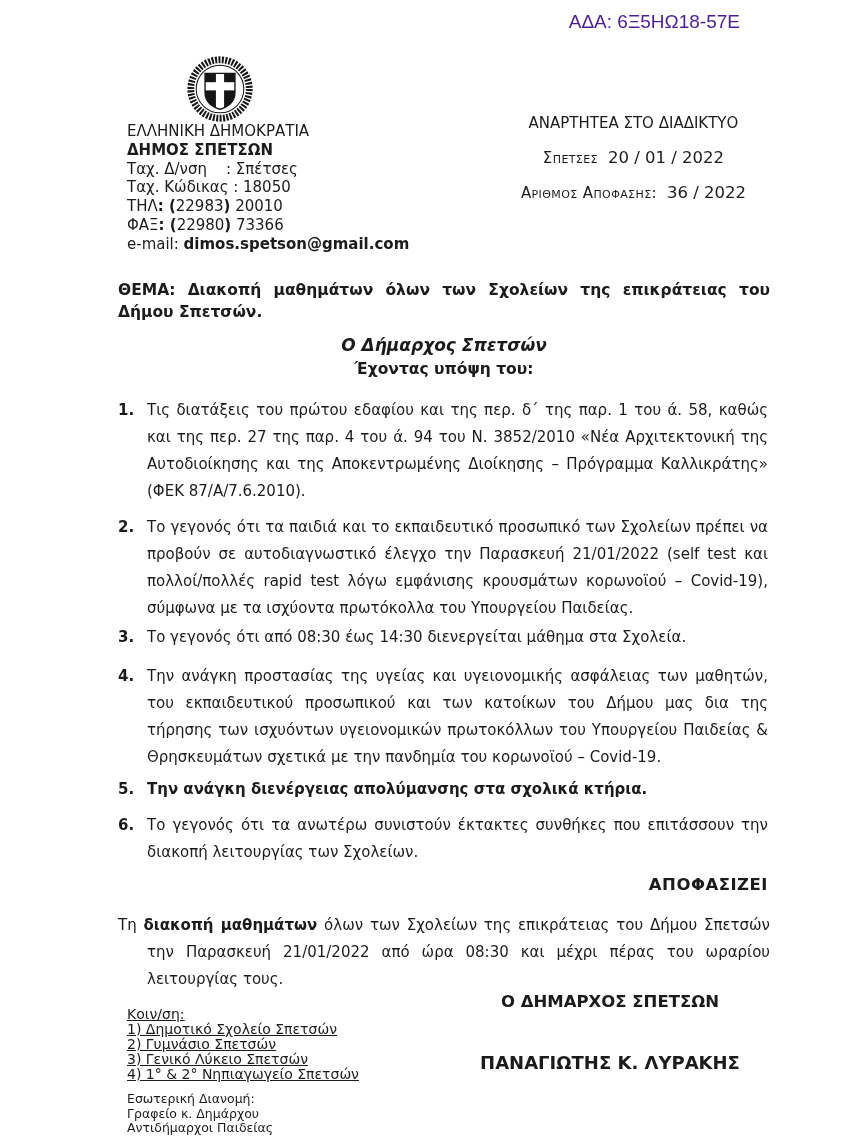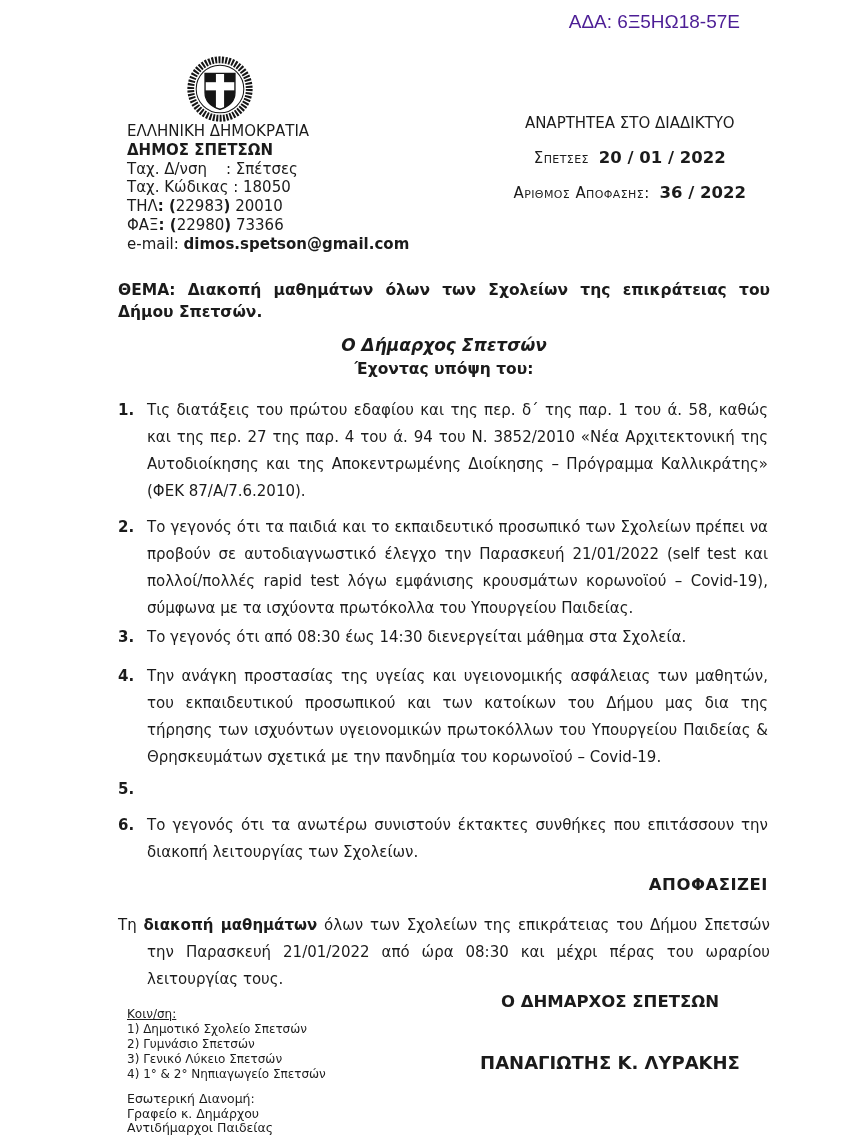--- a/index.html
+++ b/index.html
@@ -6,21 +6,21 @@
   .page{position:relative;width:868px;height:1138px;background:#fff;overflow:hidden;
         font-family:"DejaVu Sans",sans-serif;color:#1b1b1b;}
   .b{font-weight:bold;}
   .ada{position:absolute;top:11px;right:128px;font-family:"Liberation Sans",sans-serif;
        font-size:19px;color:#4c1d95;}
   .emblem{position:absolute;left:180px;top:55px;width:80px;height:68px;}
   .sender{position:absolute;left:127px;top:122px;font-size:15px;line-height:18.8px;white-space:nowrap;}
   .meta{position:absolute;right:122px;top:114px;text-align:center;font-size:15px;}
   .meta .row{margin-top:16px;}
   .sc{font-variant:small-caps;letter-spacing:.4px;}
-  .meta .val{margin-left:10px;font-size:16.5px;font-weight:bold;}
+  .meta .val{margin-left:10px;font-size:16.5px;font-weight:normal;}
   .subject{position:absolute;left:118px;top:280px;width:652px;font-size:15.5px;line-height:21.5px;
            font-weight:bold;text-align:justify;}
   .preamble{position:absolute;left:118px;top:334px;width:652px;text-align:center;font-weight:bold;}
   .preamble .t1{font-size:17px;line-height:22px;font-style:italic;}
   .preamble .t2{font-size:15.5px;margin-top:4px;}
   #considerations{position:absolute;left:118px;top:0;width:650px;height:100%;}
   .citem{position:absolute;width:100%;box-sizing:border-box;padding-left:29px;
          font-size:15px;line-height:27px;text-align:justify;}
   .citem .cnum{position:absolute;left:0;font-weight:bold;}
   .citem.bold{font-weight:bold;}
@@ -31,21 +31,21 @@
   .citem:nth-child(5){top:776px}
   .citem:nth-child(6){top:812px}
   .decides{position:absolute;left:118px;top:875px;width:650px;text-align:right;
            font-weight:bold;font-size:16.5px;letter-spacing:.5px;}
   .decision{position:absolute;left:118px;top:912px;width:652px;box-sizing:border-box;
             font-size:15px;line-height:27px;text-align:justify;padding-left:29px;text-indent:-29px;}
   .sig-title{position:absolute;left:460px;top:992px;width:300px;text-align:center;
              font-weight:bold;font-size:16.5px;}
   .sig-name{position:absolute;left:460px;top:1052px;width:300px;text-align:center;
             font-weight:bold;font-size:18px;}
-  .cc{position:absolute;left:127px;top:1007px;font-size:12px;line-height:15px;}
+  .cc{position:absolute;left:127px;top:1007px;font-size:14px;line-height:15px;text-decoration:underline;}
   .cc .hd{text-decoration:underline;}
   .internal{position:absolute;left:127px;top:1092px;font-size:12.5px;line-height:14.5px;}
 </style>
 </head>
 <body>
 
 <div class="page">
 
   <div class="ada">ΑΔΑ: 6Ξ5ΗΩ18-57Ε</div>
 
@@ -85,21 +85,21 @@
   <div class="preamble">
     <div class="t1">Ο Δήμαρχος Σπετσών</div>
     <div class="t2">Έχοντας υπόψη του:</div>
   </div>
 
   <div id="considerations">
       <div class="citem"><span class="cnum">1.</span><span>Τις διατάξεις του πρώτου εδαφίου και της περ. δ΄ της παρ. 1 του ά. 58, καθώς και της περ. 27 της παρ. 4 του ά. 94 του Ν. 3852/2010 «Νέα Αρχιτεκτονική της Αυτοδιοίκησης και της Αποκεντρωμένης Διοίκησης – Πρόγραμμα Καλλικράτης» (ΦΕΚ 87/Α/7.6.2010).</span></div>
       <div class="citem"><span class="cnum">2.</span><span>Το γεγονός ότι τα παιδιά και το εκπαιδευτικό προσωπικό των Σχολείων πρέπει να προβούν σε αυτοδιαγνωστικό έλεγχο την Παρασκευή 21/01/2022 (self test και πολλοί/πολλές rapid test λόγω εμφάνισης κρουσμάτων κορωνοϊού – Covid-19), σύμφωνα με τα ισχύοντα πρωτόκολλα του Υπουργείου Παιδείας.</span></div>
       <div class="citem"><span class="cnum">3.</span><span>Το γεγονός ότι από 08:30 έως 14:30 διενεργείται μάθημα στα Σχολεία.</span></div>
       <div class="citem"><span class="cnum">4.</span><span>Την ανάγκη προστασίας της υγείας και υγειονομικής ασφάλειας των μαθητών, του εκπαιδευτικού προσωπικού και των κατοίκων του Δήμου μας δια της τήρησης των ισχυόντων υγειονομικών πρωτοκόλλων του Υπουργείου Παιδείας &amp; Θρησκευμάτων σχετικά με την πανδημία του κορωνοϊού – Covid-19.</span></div>
-      <div class="citem bold"><span class="cnum">5.</span></div>
+      <div class="citem bold"><span class="cnum">5.</span><span>Την ανάγκη διενέργειας απολύμανσης στα σχολικά κτήρια.</span></div>
       <div class="citem"><span class="cnum">6.</span><span>Το γεγονός ότι τα ανωτέρω συνιστούν έκτακτες συνθήκες που επιτάσσουν την διακοπή λειτουργίας των Σχολείων.</span></div>
     </div>
 
   <div class="decides">ΑΠΟΦΑΣΙΖΕΙ</div>
 
   <div class="decision"><span>Τη </span><span class="b">διακοπή μαθημάτων</span><span> όλων των Σχολείων της επικράτειας του Δήμου Σπετσών την Παρασκευή 21/01/2022 από ώρα 08:30 και μέχρι πέρας του ωραρίου λειτουργίας τους.</span></div>
 
   <div class="sig-title">Ο ΔΗΜΑΡΧΟΣ ΣΠΕΤΣΩΝ</div>
   <div class="sig-name">ΠΑΝΑΓΙΩΤΗΣ Κ. ΛΥΡΑΚΗΣ</div>
 

